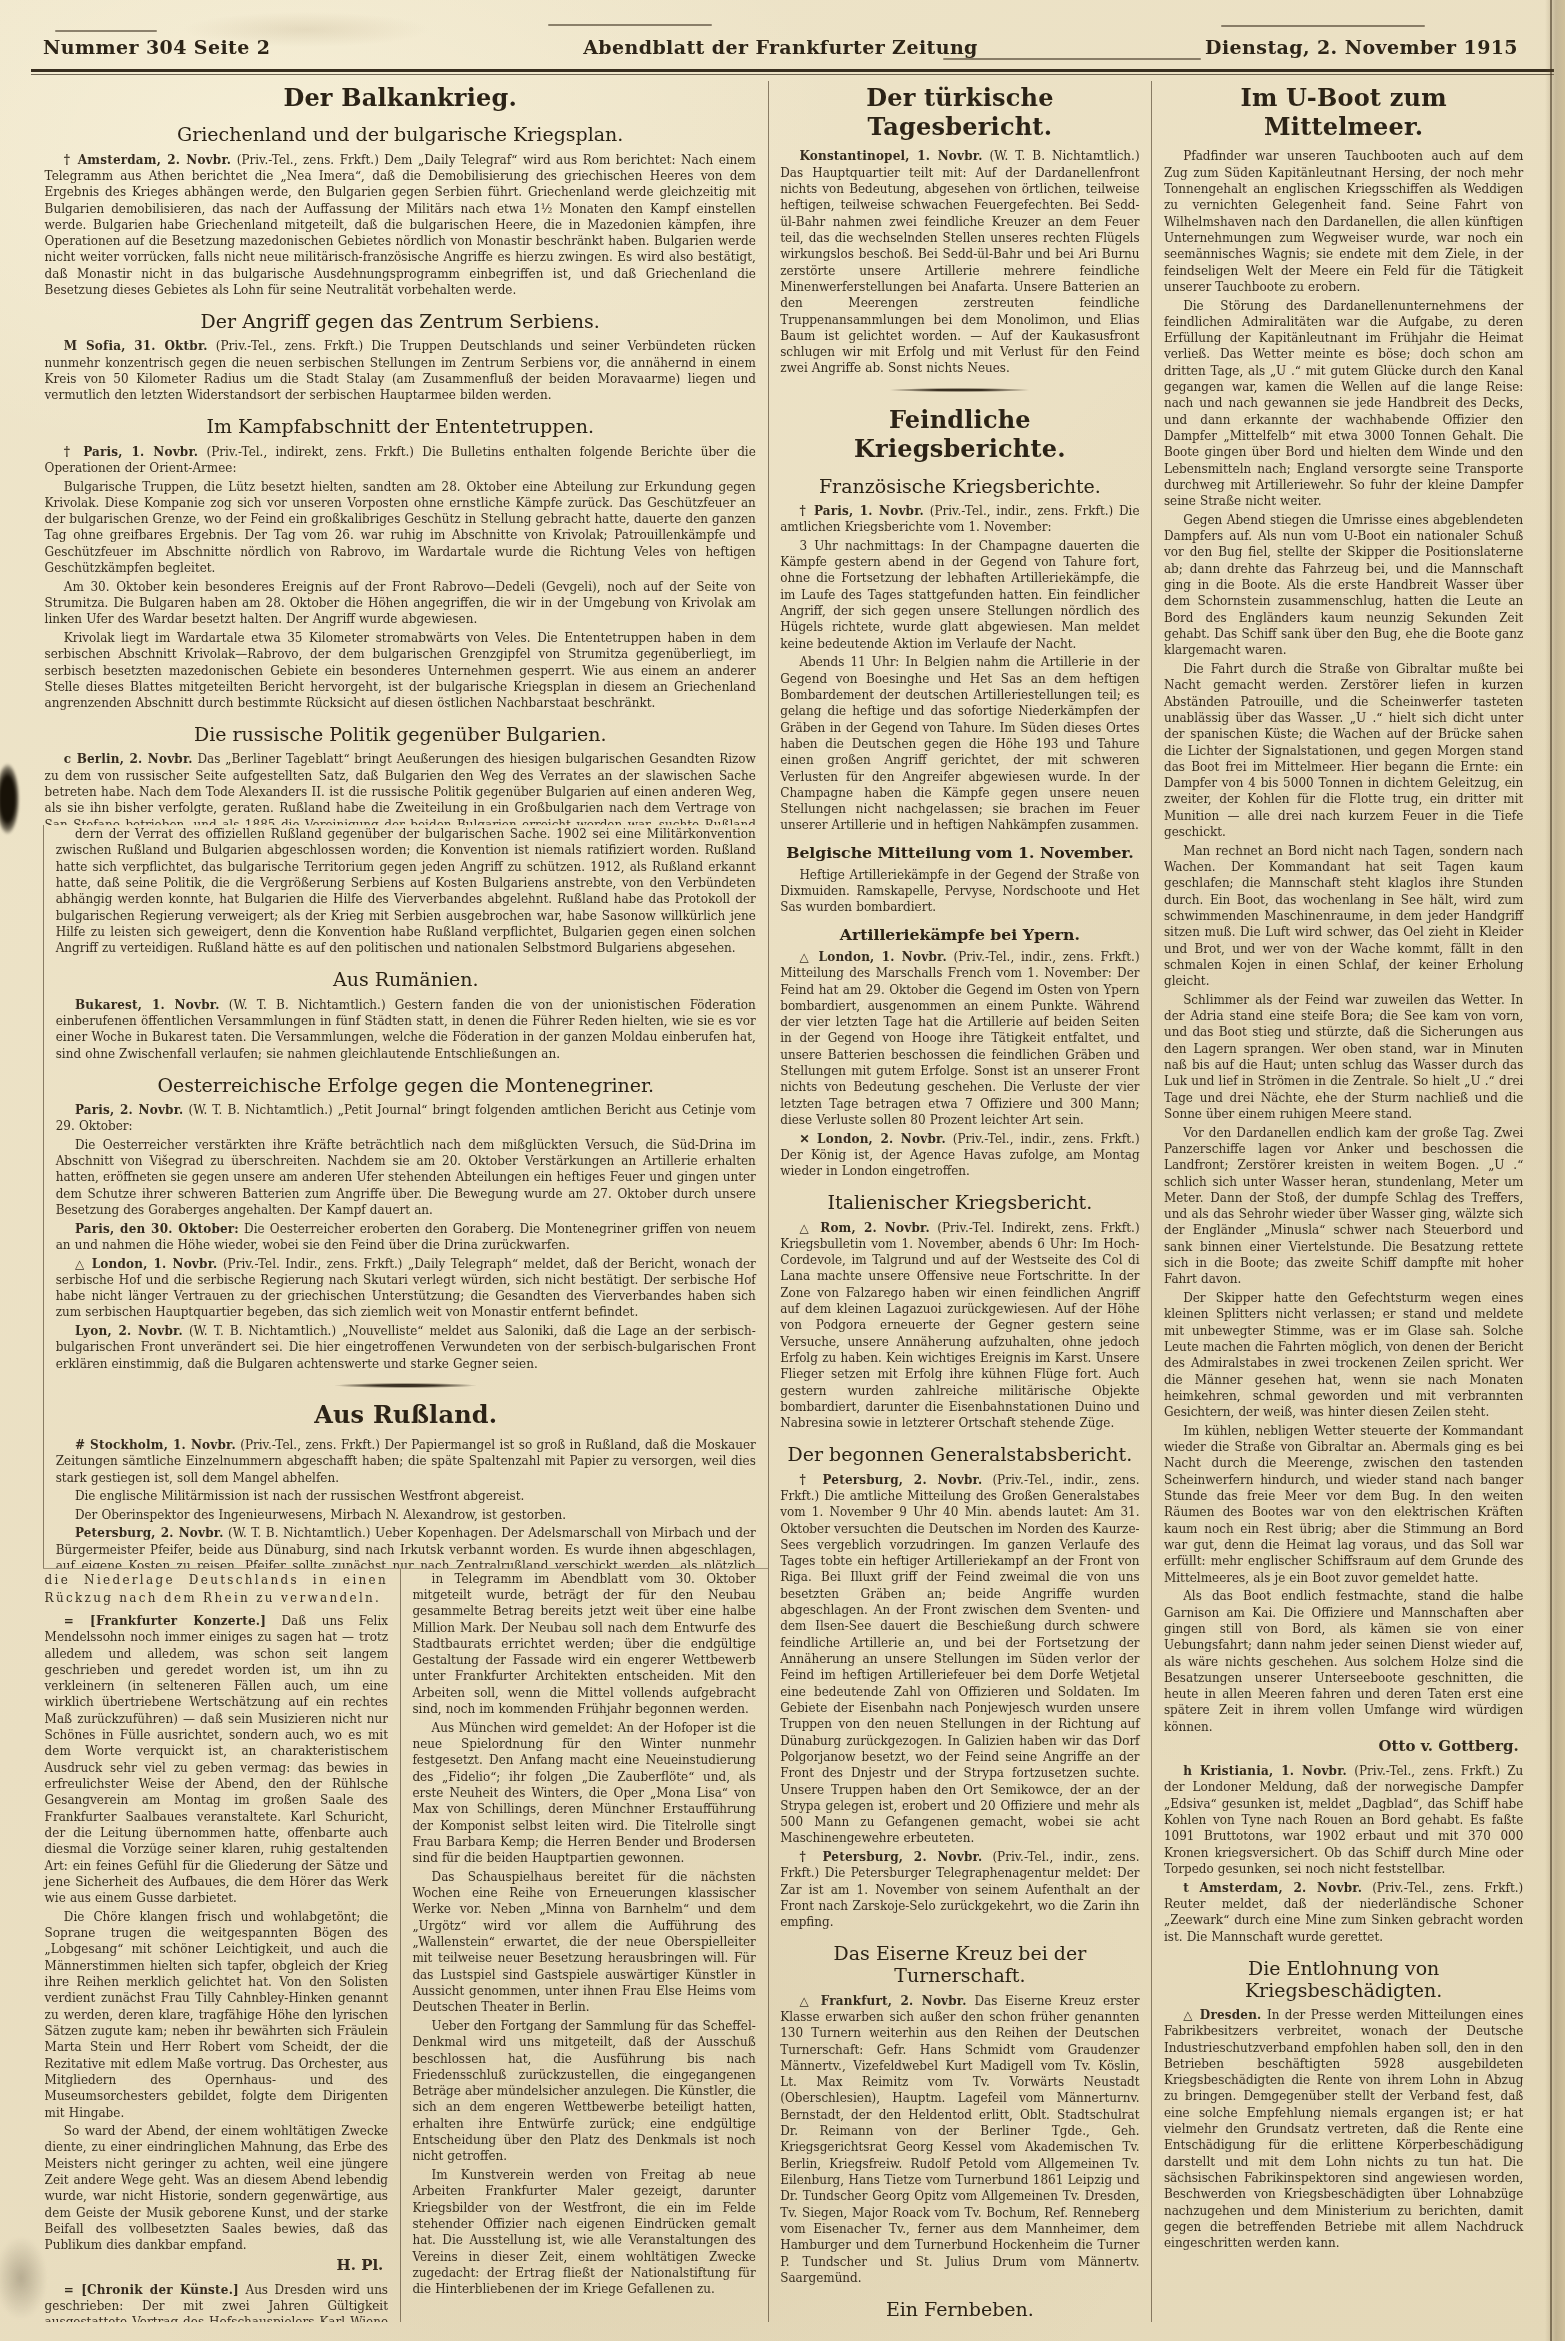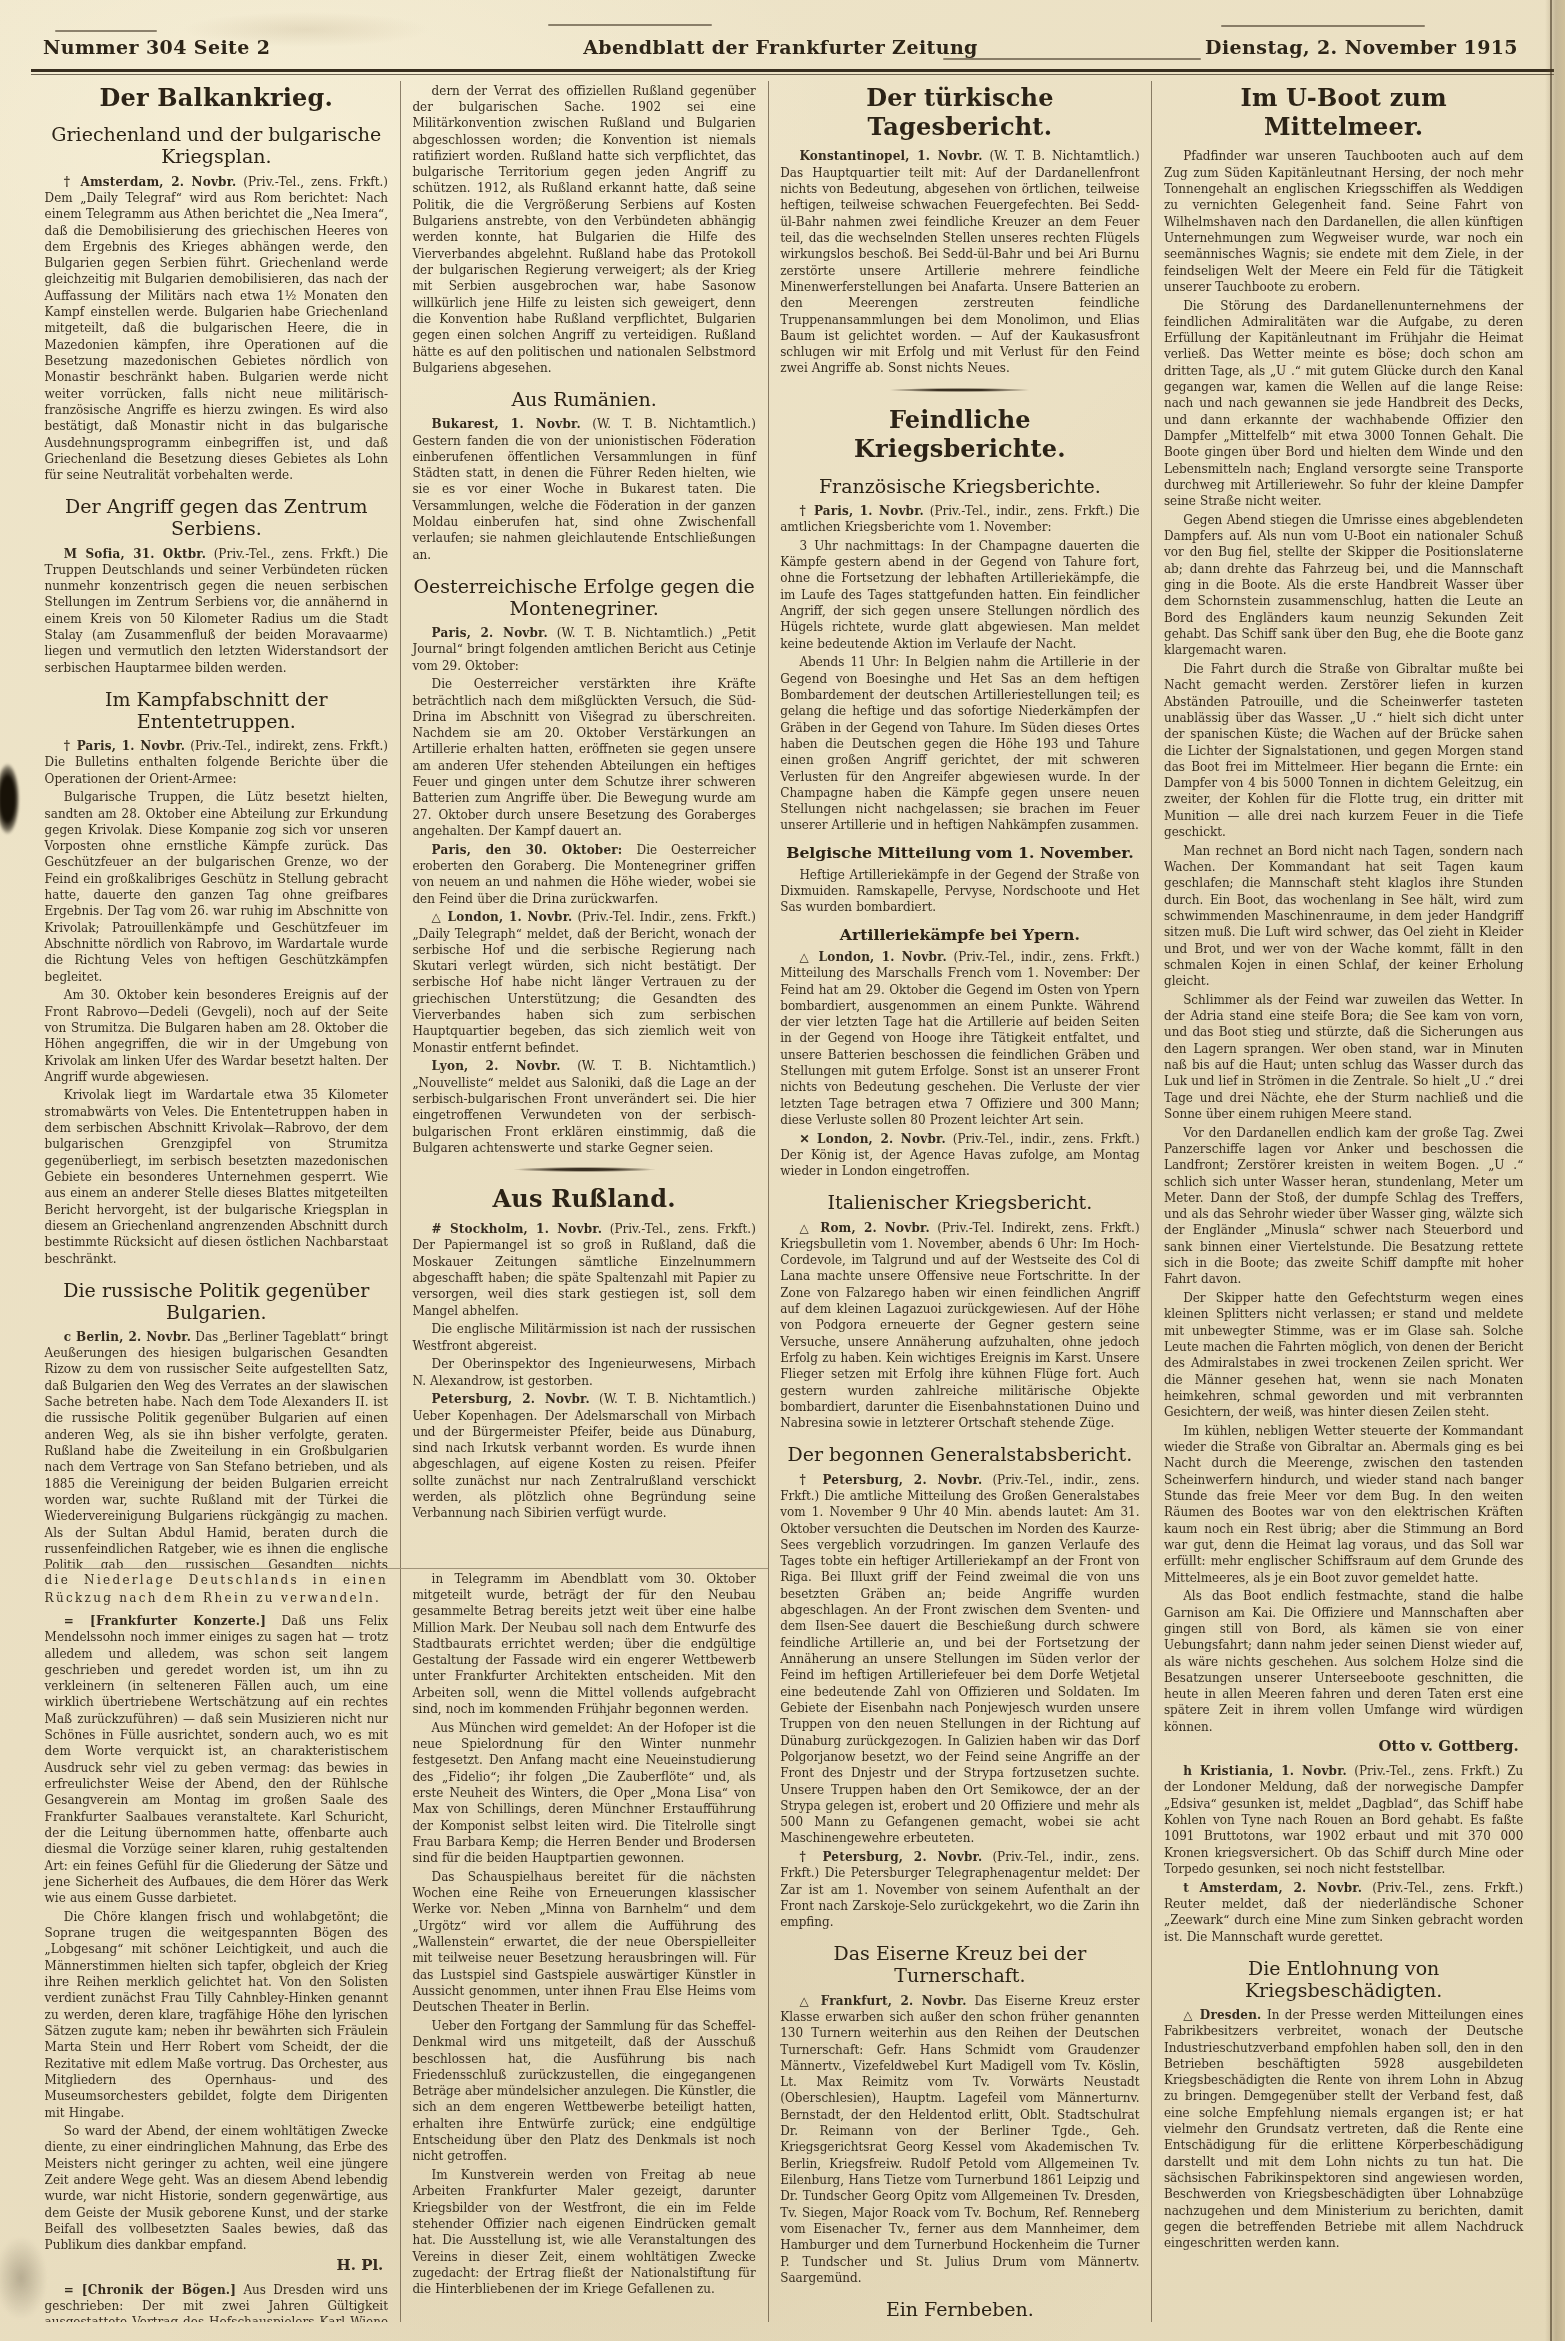--- a/index.html
+++ b/index.html
@@ -29,21 +29,21 @@
   .d4{left:943px;top:58px;width:258px;height:1.6px;}
   
   .masthead{position:absolute;top:36px;left:43px;right:47px;height:27px;font-weight:bold;font-size:19px;
     display:flex;align-items:baseline;justify-content:space-between;letter-spacing:0.4px;color:#2d2417;}
   .masthead .mid{position:absolute;left:0;right:0;text-align:center;}
   .rule-heavy{position:absolute;left:31px;right:11px;top:69px;border-top:3.1px solid #382e1f;}
   .rule-thin{position:absolute;left:31px;right:11px;top:74px;border-top:0.8px solid rgba(56,46,31,.7);}
   
   .content{position:absolute;top:81px;left:43px;right:30px;bottom:20.4px;display:flex;overflow:hidden;}
   .half{width:50.2%;display:flex;flex-direction:column;overflow:hidden;border-right:0.8px solid rgba(70,55,35,.6);}
-  .upper{height:1487px;display:flex;overflow:hidden;}
+  .upper{height:1487px;display:flex;overflow:hidden;flex-direction:column;}
   .lower{flex:1;display:flex;overflow:hidden;border-top:0.8px solid rgba(70,55,35,.45);}
   .col{flex:1;overflow:hidden;padding:1.6px 11.7px 0 11.7px;}
   .col.first{padding-left:1.6px;}
   .col + .col{border-left:0.8px solid rgba(70,55,35,.6);}
   .colwide{width:24.9%;overflow:hidden;padding:1.6px 11.7px 0 11.7px;}
   .colwide + .colwide{border-left:0.8px solid rgba(70,55,35,.6);}
   
   .b-p{font-size:12px;line-height:1.36;text-align:justify;text-indent:1.6em;margin:0 0 2.3px;
     hyphens:auto;-webkit-hyphens:auto;word-spacing:0.3px;}
   .b-p strong{font-weight:bold;letter-spacing:0.2px;}
@@ -109,21 +109,21 @@
             <p class="b-p"><strong>Petersburg, 2. Novbr.</strong> (W. T. B. Nichtamtlich.) Ueber Kopenhagen. Der Adelsmarschall von Mirbach und der Bürgermeister Pfeifer, beide aus Dünaburg, sind nach Irkutsk verbannt worden. Es wurde ihnen abgeschlagen, auf eigene Kosten zu reisen. Pfeifer sollte zunächst nur nach Zentralrußland verschickt werden, als plötzlich ohne Begründung seine Verbannung nach Sibirien verfügt wurde.</p>
           </div>
       </div>
       <div class="lower">
         <div class="col first">
             <p class="b-spaced">die Niederlage Deutschlands in einen Rückzug nach dem Rhein zu verwandeln.</p>
             <p class="b-p"><strong>= [Frankfurter Konzerte.]</strong> Daß uns Felix Mendelssohn noch immer einiges zu sagen hat — trotz alledem und alledem, was schon seit langem geschrieben und geredet worden ist, um ihn zu verkleinern (in selteneren Fällen auch, um eine wirklich übertriebene Wertschätzung auf ein rechtes Maß zurückzuführen) — daß sein Musizieren nicht nur Schönes in Fülle ausrichtet, sondern auch, wo es mit dem Worte verquickt ist, an charakteristischem Ausdruck sehr viel zu geben vermag: das bewies in erfreulichster Weise der Abend, den der Rühlsche Gesangverein am Montag im großen Saale des Frankfurter Saalbaues veranstaltete. Karl Schuricht, der die Leitung übernommen hatte, offenbarte auch diesmal die Vorzüge seiner klaren, ruhig gestaltenden Art: ein feines Gefühl für die Gliederung der Sätze und jene Sicherheit des Aufbaues, die dem Hörer das Werk wie aus einem Gusse darbietet.</p>
             <p class="b-p">Die Chöre klangen frisch und wohlabgetönt; die Soprane trugen die weitgespannten Bögen des „Lobgesang“ mit schöner Leichtigkeit, und auch die Männerstimmen hielten sich tapfer, obgleich der Krieg ihre Reihen merklich gelichtet hat. Von den Solisten verdient zunächst Frau Tilly Cahnbley-Hinken genannt zu werden, deren klare, tragfähige Höhe den lyrischen Sätzen zugute kam; neben ihr bewährten sich Fräulein Marta Stein und Herr Robert vom Scheidt, der die Rezitative mit edlem Maße vortrug. Das Orchester, aus Mitgliedern des Opernhaus- und des Museumsorchesters gebildet, folgte dem Dirigenten mit Hingabe.</p>
             <p class="b-p">So ward der Abend, der einem wohltätigen Zwecke diente, zu einer eindringlichen Mahnung, das Erbe des Meisters nicht geringer zu achten, weil eine jüngere Zeit andere Wege geht. Was an diesem Abend lebendig wurde, war nicht Historie, sondern gegenwärtige, aus dem Geiste der Musik geborene Kunst, und der starke Beifall des vollbesetzten Saales bewies, daß das Publikum dies dankbar empfand.</p>
             <p class="b-sig">H. Pl.</p>
-            <p class="b-p"><strong>= [Chronik der Bögen.]</strong> Aus Dresden wird uns geschrieben: Der mit zwei Jahren Gültigkeit ausgestattete Vertrag des Hofschauspielers Karl Wiene ist gelöst worden; Wiene folgt einem Rufe an das Wiener Burgtheater.</p>
+            <p class="b-p"><strong>= [Chronik der Künste.]</strong> Aus Dresden wird uns geschrieben: Der mit zwei Jahren Gültigkeit ausgestattete Vertrag des Hofschauspielers Karl Wiene ist gelöst worden; Wiene folgt einem Rufe an das Wiener Burgtheater.</p>
           </div>
         <div class="col">
             <p class="b-p">in Telegramm im Abendblatt vom 30. Oktober mitgeteilt wurde, beträgt der für den Neubau gesammelte Betrag bereits jetzt weit über eine halbe Million Mark. Der Neubau soll nach dem Entwurfe des Stadtbaurats errichtet werden; über die endgültige Gestaltung der Fassade wird ein engerer Wettbewerb unter Frankfurter Architekten entscheiden. Mit den Arbeiten soll, wenn die Mittel vollends aufgebracht sind, noch im kommenden Frühjahr begonnen werden.</p>
             <p class="b-p">Aus München wird gemeldet: An der Hofoper ist die neue Spielordnung für den Winter nunmehr festgesetzt. Den Anfang macht eine Neueinstudierung des „Fidelio“; ihr folgen „Die Zauberflöte“ und, als erste Neuheit des Winters, die Oper „Mona Lisa“ von Max von Schillings, deren Münchner Erstaufführung der Komponist selbst leiten wird. Die Titelrolle singt Frau Barbara Kemp; die Herren Bender und Brodersen sind für die beiden Hauptpartien gewonnen.</p>
             <p class="b-p">Das Schauspielhaus bereitet für die nächsten Wochen eine Reihe von Erneuerungen klassischer Werke vor. Neben „Minna von Barnhelm“ und dem „Urgötz“ wird vor allem die Aufführung des „Wallenstein“ erwartet, die der neue Oberspielleiter mit teilweise neuer Besetzung herausbringen will. Für das Lustspiel sind Gastspiele auswärtiger Künstler in Aussicht genommen, unter ihnen Frau Else Heims vom Deutschen Theater in Berlin.</p>
             <p class="b-p">Ueber den Fortgang der Sammlung für das Scheffel-Denkmal wird uns mitgeteilt, daß der Ausschuß beschlossen hat, die Ausführung bis nach Friedensschluß zurückzustellen, die eingegangenen Beträge aber mündelsicher anzulegen. Die Künstler, die sich an dem engeren Wettbewerbe beteiligt hatten, erhalten ihre Entwürfe zurück; eine endgültige Entscheidung über den Platz des Denkmals ist noch nicht getroffen.</p>
             <p class="b-p">Im Kunstverein werden von Freitag ab neue Arbeiten Frankfurter Maler gezeigt, darunter Kriegsbilder von der Westfront, die ein im Felde stehender Offizier nach eigenen Eindrücken gemalt hat. Die Ausstellung ist, wie alle Veranstaltungen des Vereins in dieser Zeit, einem wohltätigen Zwecke zugedacht: der Ertrag fließt der Nationalstiftung für die Hinterbliebenen der im Kriege Gefallenen zu.</p>
           </div>
       </div>
     </div>

